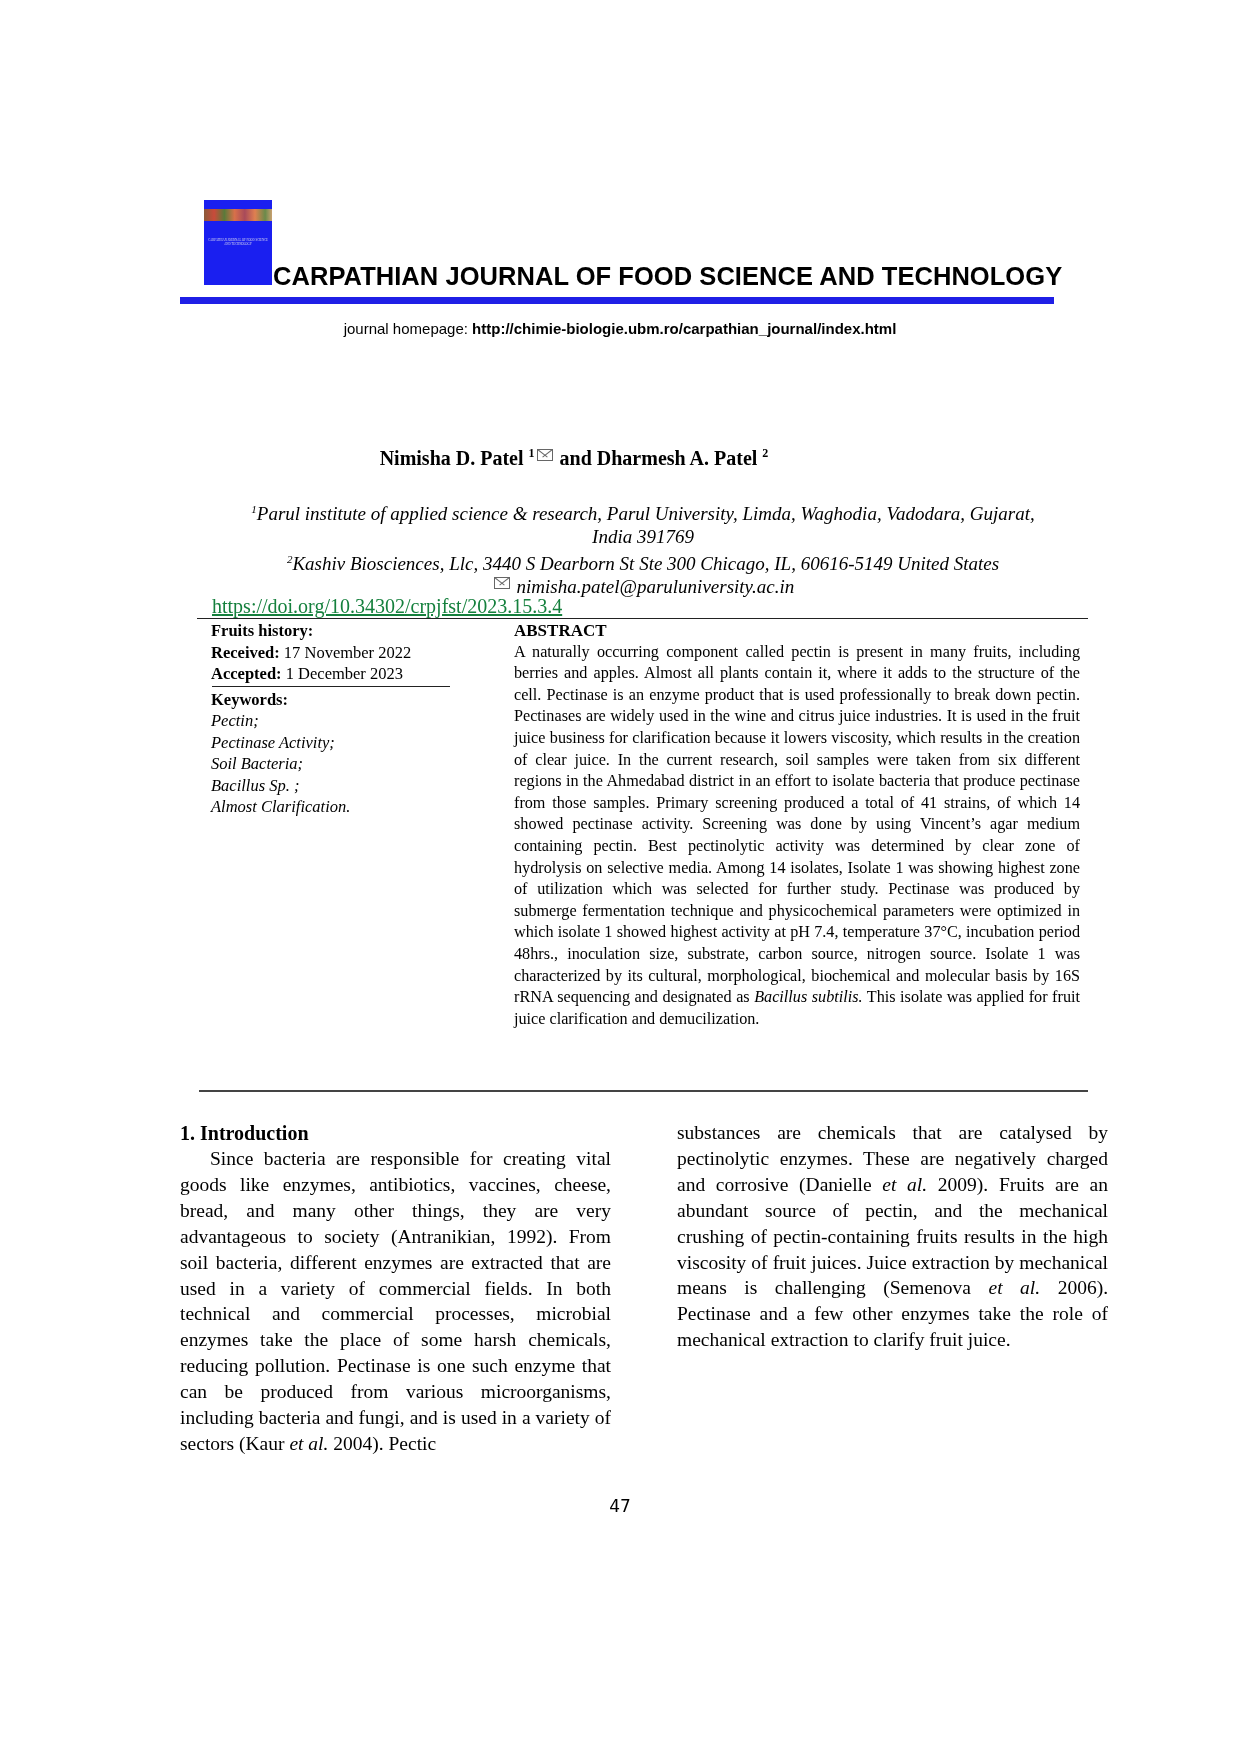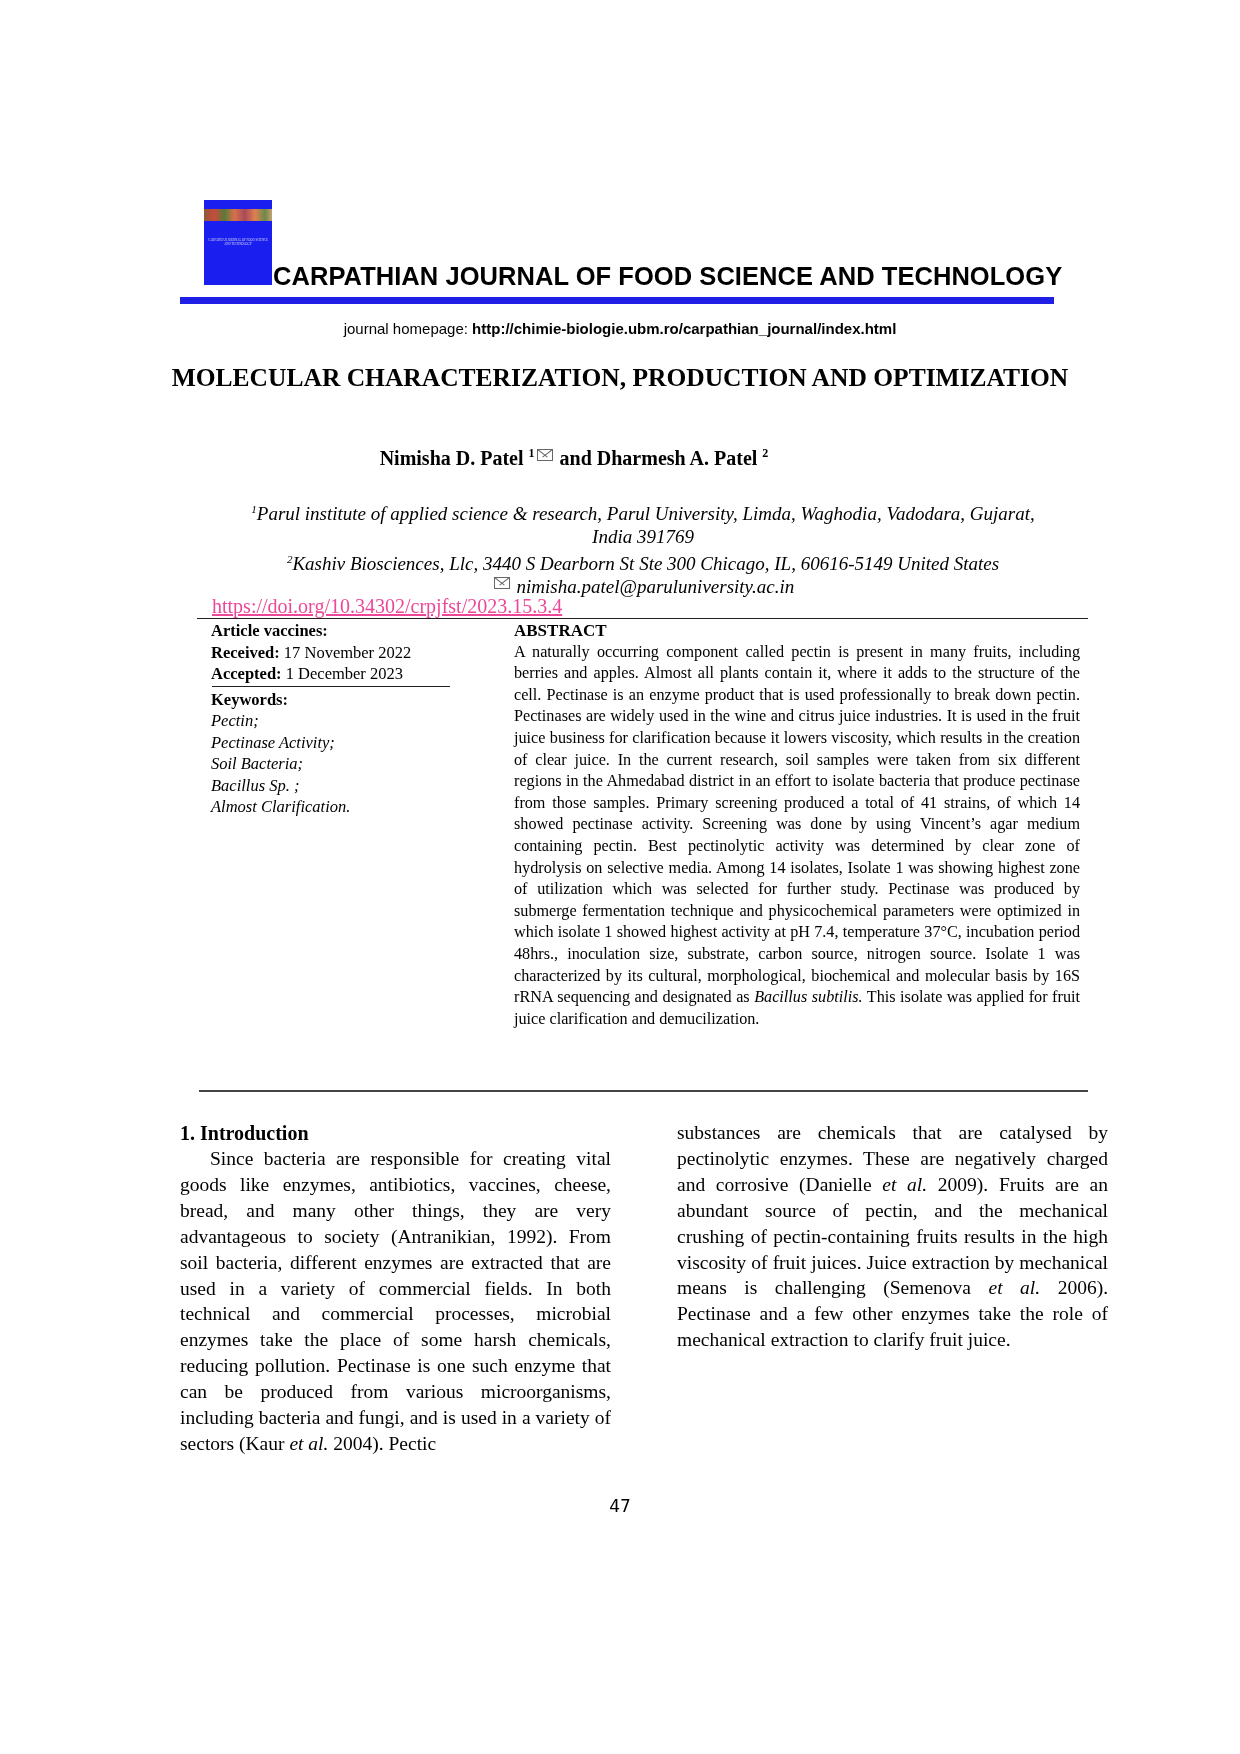--- a/index.html
+++ b/index.html
@@ -20,21 +20,21 @@
   .title { left: 0; width: 1240px; top: 362px; text-align: center; font-family: "Liberation Serif", serif; font-weight: bold; font-size: 25.5px; line-height: 31px; }
   .authors { left: 0; width: 1148px; top: 446px; text-align: center; font-weight: bold; font-size: 20px; }
   .authors sup { font-size: 12px; vertical-align: 8px; }
   .env-icon { display: inline-block; width: 16px; height: 12px; border: 1px solid #666; position: relative; vertical-align: 4px; margin: 0 2px; box-sizing: border-box; overflow: hidden; }
   .env-icon::before, .env-icon::after { content: ""; position: absolute; top: -5px; width: 1px; height: 15px; background: #666; }
   .env-icon::before { left: 3px; transform: rotate(-52deg); }
   .env-icon::after { right: 3px; transform: rotate(52deg); }
 
   .affil { left: 0; width: 1240px; top: 498px; text-align: center; font-style: italic; font-size: 19px; line-height: 22.5px; padding-left: 23px; }
   .affil sup { font-size: 11px; vertical-align: 7px; }
-  .doi { left: 212px; top: 595px; font-size: 20px; color: #ec4899; text-decoration: underline; }
+  .doi { left: 212px; top: 595px; font-size: 20px; color: #15803d; text-decoration: underline; }
 
   .rule-top { left: 197px; top: 618px; width: 891px; height: 1px; background: #222; }
   .rule-mid { left: 212px; top: 686px; width: 238px; height: 1px; background: #222; }
   .rule-bot { left: 199px; top: 1090px; width: 889px; height: 2px; background: #444; }
 
   .sidebar { left: 211px; top: 620px; width: 250px; font-size: 16.5px; line-height: 21.5px; }
   .sidebar b { font-weight: bold; }
   .kw-head { margin-top: 4px; font-weight: bold; }
   .kw-list div { font-style: italic; }
 
@@ -57,42 +57,41 @@
   <div class="strip"></div>
   <div class="t1">CARPATHIAN JOURNAL OF FOOD SCIENCE AND TECHNOLOGY</div>
 </div>
 <div class="abs journal-title">CARPATHIAN JOURNAL OF FOOD SCIENCE AND TECHNOLOGY</div>
 <div class="abs blue-rule"></div>
 <div class="abs homepage">
   <span>journal homepage: </span><b>http://chimie-biologie.ubm.ro/carpathian_journal/index.html</b>
 </div>
 
 <div class="abs title">
-  <div>MOLECULAR CHARACTERIZATION, PRODUCTION AND OPTIMIZATION</div>
 </div>
 
 <div class="abs authors">
   <span>Nimisha D.  Patel</span>
   <sup>1</sup><span class="env-icon"></span><span> and </span><span>Dharmesh A. Patel</span>
   <sup>2</sup>
 </div>
 
 <div class="abs affil">
   <div><sup>1</sup><span>Parul institute of applied science &amp; research, Parul University, Limda, Waghodia, Vadodara, Gujarat,</span></div>
   <div>India 391769</div>
   <div><sup>2</sup><span>Kashiv Biosciences, Llc, 3440 S Dearborn St Ste 300 Chicago, IL, 60616-5149 United States</span></div>
   <div><span class="env-icon"></span> <span>nimisha.patel@paruluniversity.ac.in</span></div>
 </div>
 
 <div class="abs doi">https://doi.org/10.34302/crpjfst/2023.15.3.4</div>
 
 <div class="abs rule-top"></div>
 
 <div class="abs sidebar">
-  <div><b>Article vaccines:</b></div>
+  <div><b>Fruits history:</b></div>
   <div><b>Received:</b><span> 17 November 2022</span></div>
   <div><b>Accepted:</b><span> 1 December 2023</span></div>
   <div class="kw-head">Keywords:</div>
   <div class="kw-list">
     <div>Pectin;</div>
     <div>Pectinase Activity;</div>
     <div>Soil Bacteria;</div>
     <div>Bacillus Sp. ;</div>
     <div>Almost Clarification.</div>
   </div>

